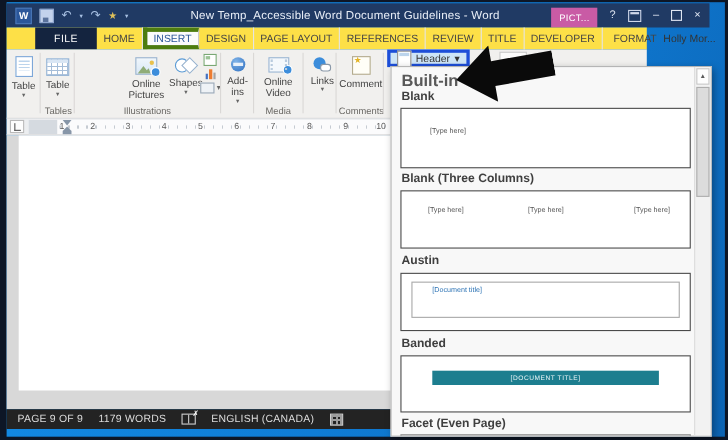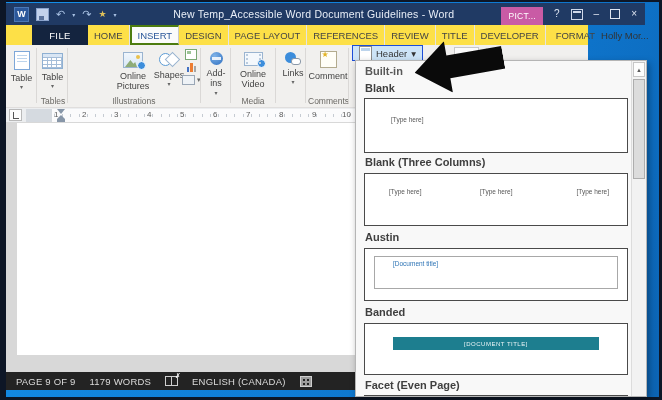--- a/index.html
+++ b/index.html
@@ -23,21 +23,21 @@
   .picttab{height:18px;margin-top:4px;align-self:flex-start;background:#c95ba5;color:#fff;font-size:8.5px;display:flex;align-items:center;padding:0 7px;letter-spacing:.3px;}
   .wc{color:#dfe6f2;font-size:10px;line-height:1;}
   .ropts{width:10px;height:9px;border:1px solid #cfd8ea;position:relative;}
   .ropts:after{content:"";position:absolute;left:1px;top:1px;right:1px;height:2px;background:#cfd8ea;}
   .restore{width:8px;height:8px;border:1px solid #dfe6f2;}
 
   
   #tabsrow{left:6px;top:25px;width:582px;height:20px;background:#fde047;display:flex;align-items:stretch;z-index:10;box-sizing:border-box;}
   .ftab{width:56px;margin-left:26px;background:#14243f;color:#fff;font-size:9.5px;display:flex;align-items:center;justify-content:center;letter-spacing:.4px;flex:none;}
   .tab{font-size:9.5px;color:#444;display:flex;align-items:center;padding:0 6px;border-right:1px solid #e4e4e4;white-space:nowrap;}
-  .tab.active{color:#2b579a;background:#fbfbfb;border:2px solid #4d7c0f;border-right:1px solid #c9c9c9;}
+  .tab.active{color:#2b579a;background:#fbfbfb;border:4px solid #4d7c0f;border-right:1px solid #c9c9c9;}
   .tab.fmt{border-right:none;margin-left:4px;}
   .usr{margin-left:auto;display:flex;align-items:center;gap:4px;padding-right:2px;}
   .usr .nm{font-size:9.5px;color:#333;white-space:nowrap;}
 
   
   #ribbon{left:6px;top:45px;width:582px;height:63px;background:#f1f0ee;z-index:10;border-bottom:1px solid #e0dedd;box-sizing:border-box;}
   .rdiv{position:absolute;top:3px;width:1px;height:55px;background:#dad8d6;}
   .rbtn{position:absolute;top:2px;display:flex;flex-direction:column;align-items:center;text-align:center;font-size:9px;color:#444;line-height:1.15;}
   .rbtn .lbl{margin-top:3px;}
   .rbtn .cd{font-size:6px;color:#666;margin-top:1px;}
@@ -69,21 +69,21 @@
   .i-video{width:17px;height:12px;border:1px solid #9ab4d0;background:#f4f8fc;position:relative;margin-top:5px;}
   .i-video:before{content:"";position:absolute;left:1px;top:1px;bottom:1px;width:2px;background:repeating-linear-gradient(#b9cbde 0 2px,rgba(0,0,0,0) 2px 4px);}
   .i-video:after{content:"";position:absolute;right:1px;top:1px;bottom:1px;width:2px;background:repeating-linear-gradient(#b9cbde 0 2px,rgba(0,0,0,0) 2px 4px);}
   .i-links{width:16px;height:13px;position:relative;margin-top:5px;}
   .i-links .gl{position:absolute;left:0;top:0;width:11px;height:11px;border-radius:50%;background:#3c8ddb;}
   .i-links .ch{position:absolute;right:0;bottom:0;width:8px;height:5px;border:1.5px solid #8a98a8;border-radius:3px;background:#fff;}
   .i-comment{width:15px;height:15px;border:1px solid #b3ab8e;background:#fffef7;position:relative;margin-top:4px;}
   .i-comment .st{position:absolute;left:1px;top:-1px;font-size:8px;color:#e3b324;line-height:1;}
   .i-hdr{width:11px;height:13px;border:1px solid #8a8a8a;background:#fff;position:relative;flex:none;}
   .i-hdr:after{content:"";position:absolute;left:1px;top:1px;right:1px;height:3px;background:#bcd4ec;}
-  #hdrbtn{position:absolute;left:346px;top:0px;height:16px;display:flex;align-items:center;gap:4px;padding:0 6px;background:#cde4f7;border:1px solid #1d4ed8;box-sizing:border-box;font-size:9.5px;color:#333;}
+  #hdrbtn{position:absolute;left:346px;top:0px;height:16px;display:flex;align-items:center;gap:4px;padding:0 6px;background:#cde4f7;border:3px solid #1d4ed8;box-sizing:border-box;font-size:9.5px;color:#333;}
   #omegabtn{position:absolute;left:448px;top:2px;width:23px;height:20px;border:1px solid #c8c8c8;background:#fbfbfb;display:flex;align-items:center;justify-content:center;font-size:12px;color:#3a3a3a;}
 
   
   #ruler{left:6px;top:108px;width:582px;height:15px;background:#eceef0;z-index:10;border-bottom:1px solid #d8d8d8;box-sizing:border-box;}
   .tabsel{position:absolute;left:3px;top:1px;width:13px;height:12px;background:#fdfdfd;border:1px solid #b9b9b9;box-sizing:border-box;}
   .tabsel:after{content:"";position:absolute;left:3px;top:2px;width:5px;height:6px;border-left:1.5px solid #555;border-bottom:1.5px solid #555;}
   .rulbody{position:absolute;left:20px;top:1px;right:0;height:13px;background:#fbfbfc;}
   .rulmargin{position:absolute;left:0;top:0;width:26px;height:13px;background:#d5dae0;}
   .ticks{position:absolute;left:28px;right:0;top:5px;height:3px;background:repeating-linear-gradient(90deg,#9aa4b0 0 1px,rgba(0,0,0,0) 1px 8.2px);opacity:.55;}
   .rnum{position:absolute;top:1px;font-size:8px;color:#5a5a5a;}
@@ -101,21 +101,21 @@
   #statusbar .it:first-child{margin-left:10px;}
   .i-proof{width:11px;height:8px;border:1px solid #cfcfcf;position:relative;background:rgba(0,0,0,0);}
   .i-proof:before{content:"";position:absolute;left:5px;top:0;bottom:0;width:1px;background:#cfcfcf;}
   .i-proof:after{content:"✗";position:absolute;right:-4px;top:-5px;font-size:7px;color:#fff;}
   .i-macro{width:10px;height:9px;border:1px solid #cfcfcf;background:
     repeating-linear-gradient(90deg,#9c9c9c 0 2px,rgba(0,0,0,0) 2px 4px),
     repeating-linear-gradient(#9c9c9c 0 2px,rgba(0,0,0,0) 2px 4px);}
 
   
   #gallery{left:355px;top:60px;width:292px;height:337px;background:#f8f8f8;border:1px solid #b5b5b5;box-shadow:2px 3px 7px rgba(0,0,0,.35);z-index:40;box-sizing:border-box;overflow:hidden;}
-  .gsec{position:absolute;left:9px;top:4px;font-size:11px;font-weight:bold;color:#595959;}
+  .gsec{position:absolute;left:9px;top:4px;font-size:15px;font-weight:bold;color:#595959;}
   .gname{position:absolute;left:9px;font-size:11px;font-weight:bold;color:#3f3f3f;}
   .gprev{position:absolute;left:8px;width:264px;background:#fff;border:1px solid #4a4a4a;box-sizing:border-box;}
   .ph{font-size:6.5px;color:#555;}
   .austin-inner{position:absolute;left:9px;right:9px;top:7px;bottom:11px;border:1px solid #a8a8a8;}
   .austin-inner .ph{position:absolute;left:18px;top:3px;color:#2e74b5;}
   .band{position:absolute;left:28px;right:28px;top:13px;height:13px;background:#1d7e8f;display:flex;align-items:center;justify-content:center;}
   .band .ph{color:#eaf4f6;font-size:6px;letter-spacing:.5px;}
   .gscroll{position:absolute;right:0;top:0;width:15px;height:100%;background:#f2f2f2;border-left:1px solid #dcdcdc;box-sizing:border-box;}
   .gup{position:absolute;left:1px;top:1px;right:1px;height:15px;background:#fdfdfd;border:1px solid #c6c6c6;display:flex;align-items:center;justify-content:center;font-size:6px;color:#5a5a5a;box-sizing:border-box;}
   .gthumb{position:absolute;left:1px;top:18px;right:1px;height:100px;background:#dcdcdc;border:1px solid #adadad;box-sizing:border-box;}

